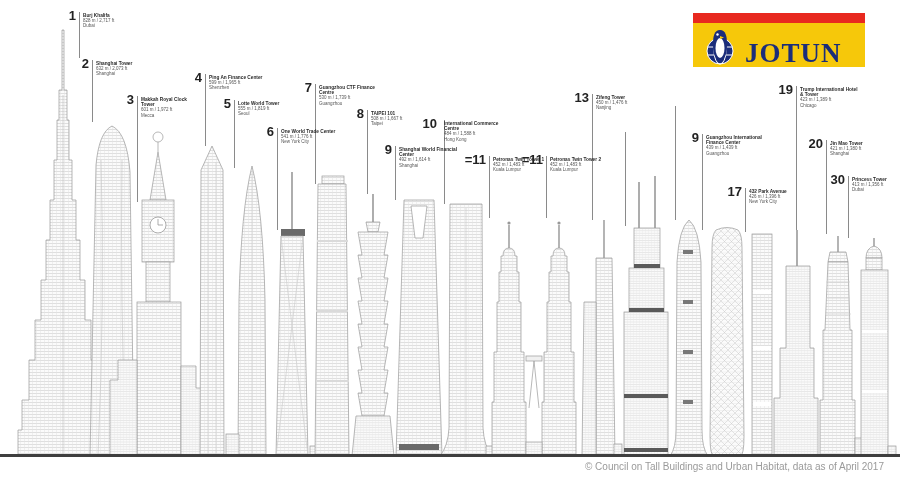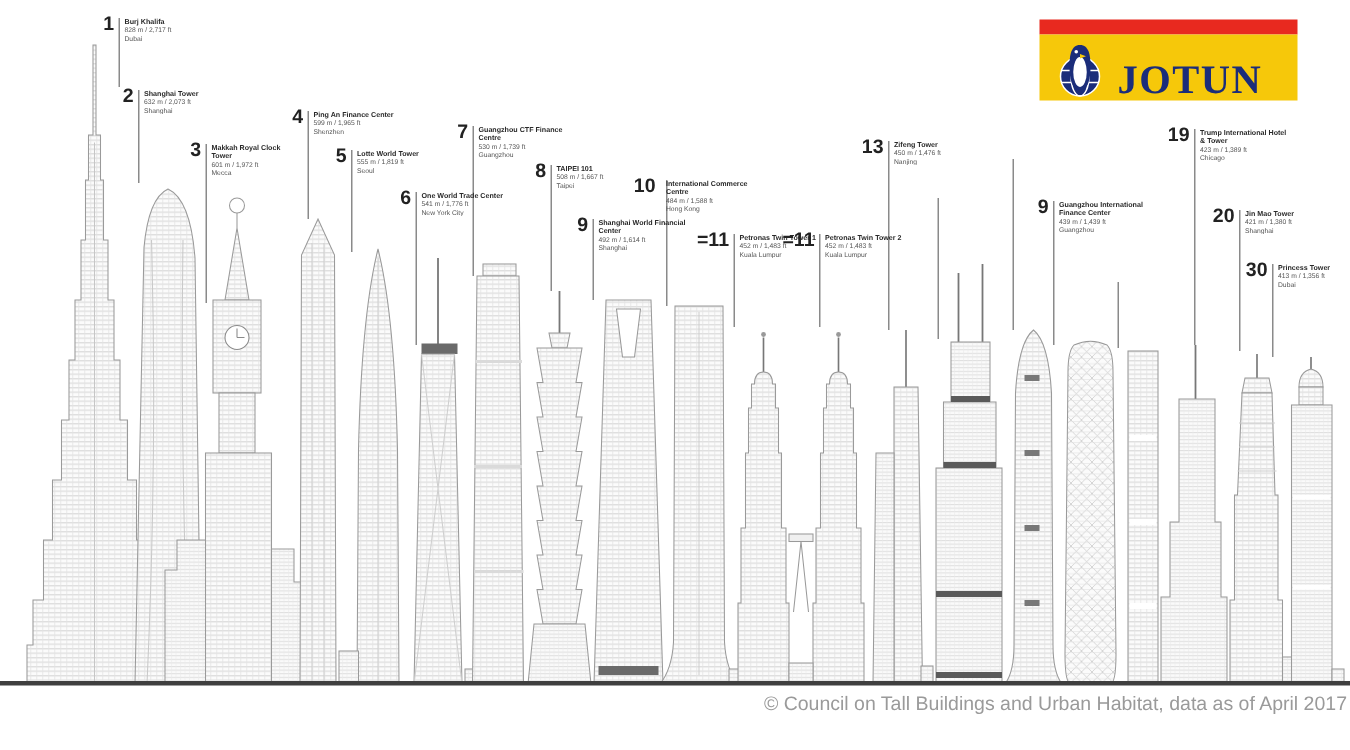--- a/index.html
+++ b/index.html
@@ -1,21 +1,21 @@
 <!DOCTYPE html>
 <html><head>
 <meta charset="utf-8">
 <style>
   html,body{margin:0;padding:0;}
   body{width:900px;height:500px;position:relative;background:#ffffff;overflow:hidden;
        font-family:"Liberation Sans",sans-serif;}
   .stage{position:absolute;inset:0;width:900px;height:500px;}
   svg.skyline{position:absolute;left:0;top:0;}
   .groundline{position:absolute;left:0;top:454px;width:900px;height:3px;background:#3f3f3f;}
-  .footer{position:absolute;right:2px;top:461px;font-size:13px;color:#9a9a9a;}
+  .footer{position:absolute;right:16px;top:461px;font-size:10px;color:#9a9a9a;}
 
   
   .callout{position:absolute;z-index:5;}
   .callout .num{position:absolute;right:100%;margin-right:3px;top:-3px;
                 font-size:13px;font-weight:bold;color:#222;line-height:1;white-space:nowrap;}
   .callout .txt{margin-left:4px;transform:scale(0.5);transform-origin:0 0;width:120px;
                 font-size:9px;line-height:1.18;color:#555;}
   .callout .txt .bname{font-weight:bold;color:#2a2a2a;font-size:9.5px;}
   .leader{position:absolute;width:1px;background:#8a8a8a;z-index:4;}
 
@@ -329,20 +329,28 @@
       </div>
   </div>
   <div class="callout" style="left:702px;top:134px">
     <span class="num">9</span>
     <div class="txt">
         <div class="bname">Guangzhou International Finance Center</div>
       <div>439 m / 1,439 ft</div>
       <div>Guangzhou</div>
       </div>
   </div>
+  <div class="callout" style="left:745px;top:188px">
+    <span class="num">17</span>
+    <div class="txt">
+        <div class="bname">432 Park Avenue</div>
+      <div>426 m / 1,396 ft</div>
+      <div>New York City</div>
+      </div>
+  </div>
   <div class="callout" style="left:796px;top:86px">
     <span class="num">19</span>
     <div class="txt">
         <div class="bname">Trump International Hotel &amp; Tower</div>
       <div>423 m / 1,389 ft</div>
       <div>Chicago</div>
       </div>
   </div>
   <div class="callout" style="left:826px;top:140px">
     <span class="num">20</span>

